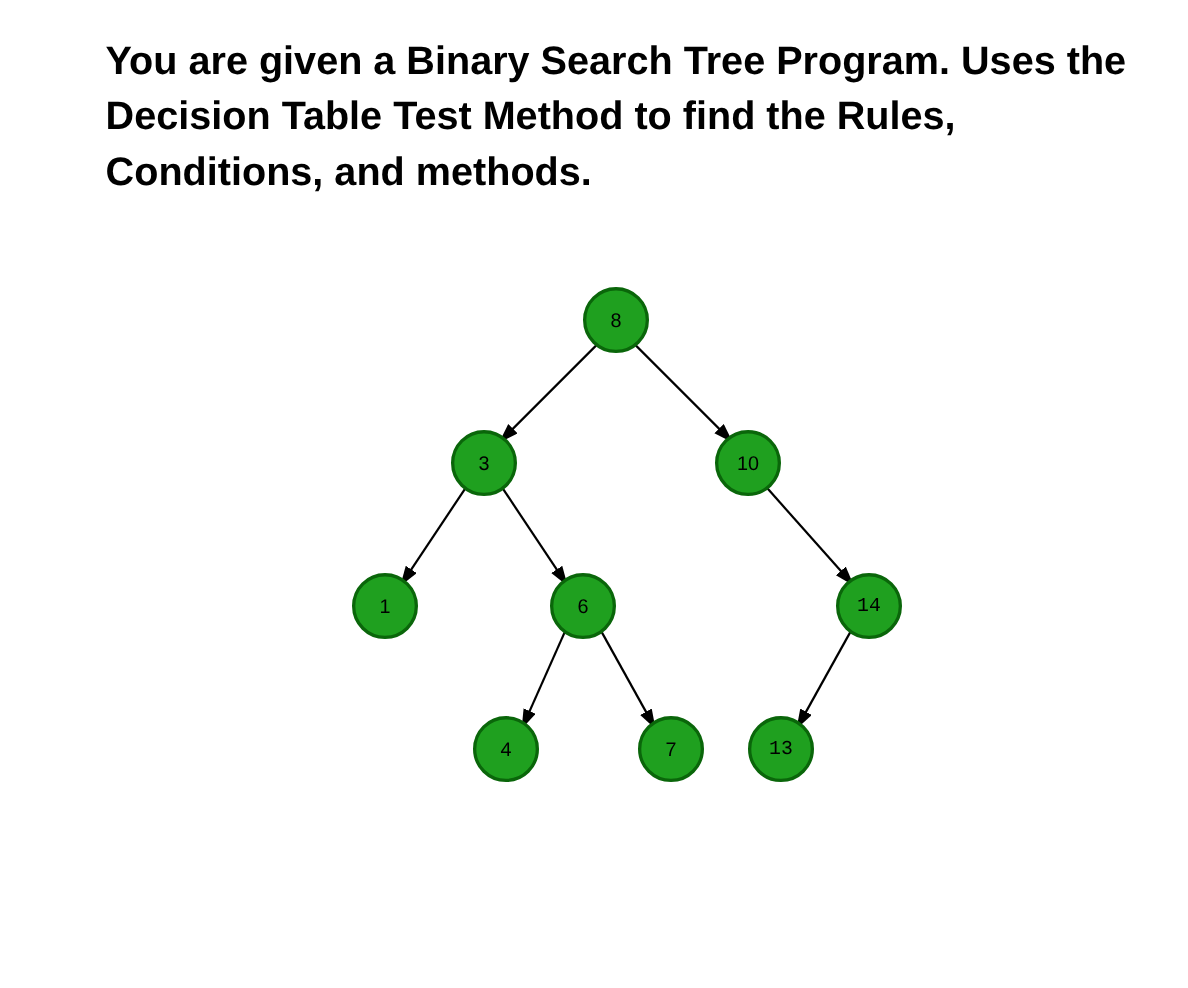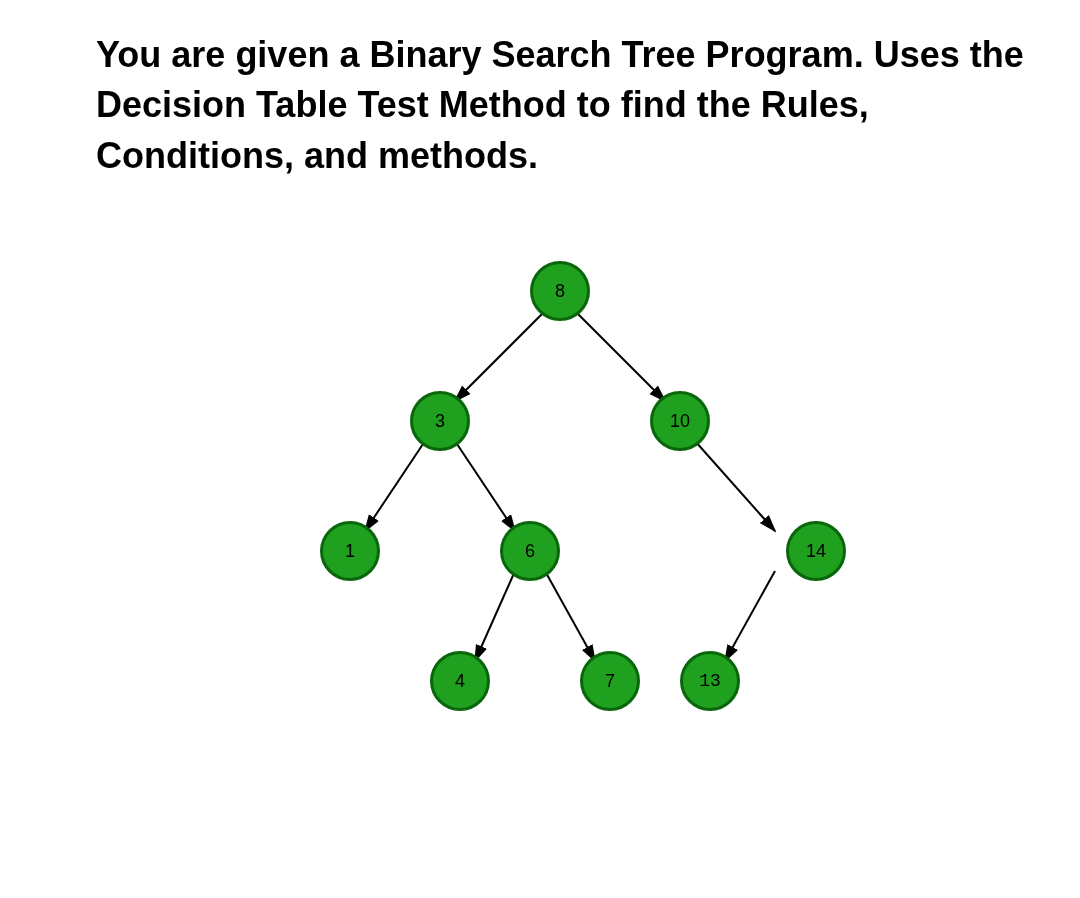--- a/index.html
+++ b/index.html
@@ -83,18 +83,18 @@
       <line x1="315" y1="330" x2="365" y2="420" stroke="#000000" stroke-width="2" marker-end="url(#arrow)"></line>
 
       <line x1="545" y1="330" x2="495" y2="420" stroke="#000000" stroke-width="2" marker-end="url(#arrow)"></line>
     </svg>
 
     <div class="node" style="left:300px;top:20px;">8</div>
     <div class="node" style="left:180px;top:150px;">3</div>
     <div class="node" style="left:420px;top:150px;">10</div>
     <div class="node" style="left:90px;top:280px;">1</div>
     <div class="node" style="left:270px;top:280px;">6</div>
-    <div class="node" style="left:556px;top:280px;">14</div>
+    <div class="node" style="left:530px;top:280px;font-family:Liberation Mono, monospace;">14</div>
     <div class="node" style="left:200px;top:410px;">4</div>
     <div class="node" style="left:350px;top:410px;">7</div>
     <div class="node" style="left:450px;top:410px;font-family:Liberation Mono, monospace;">13</div>
   </div>
 </div>
 
 </body></html>

